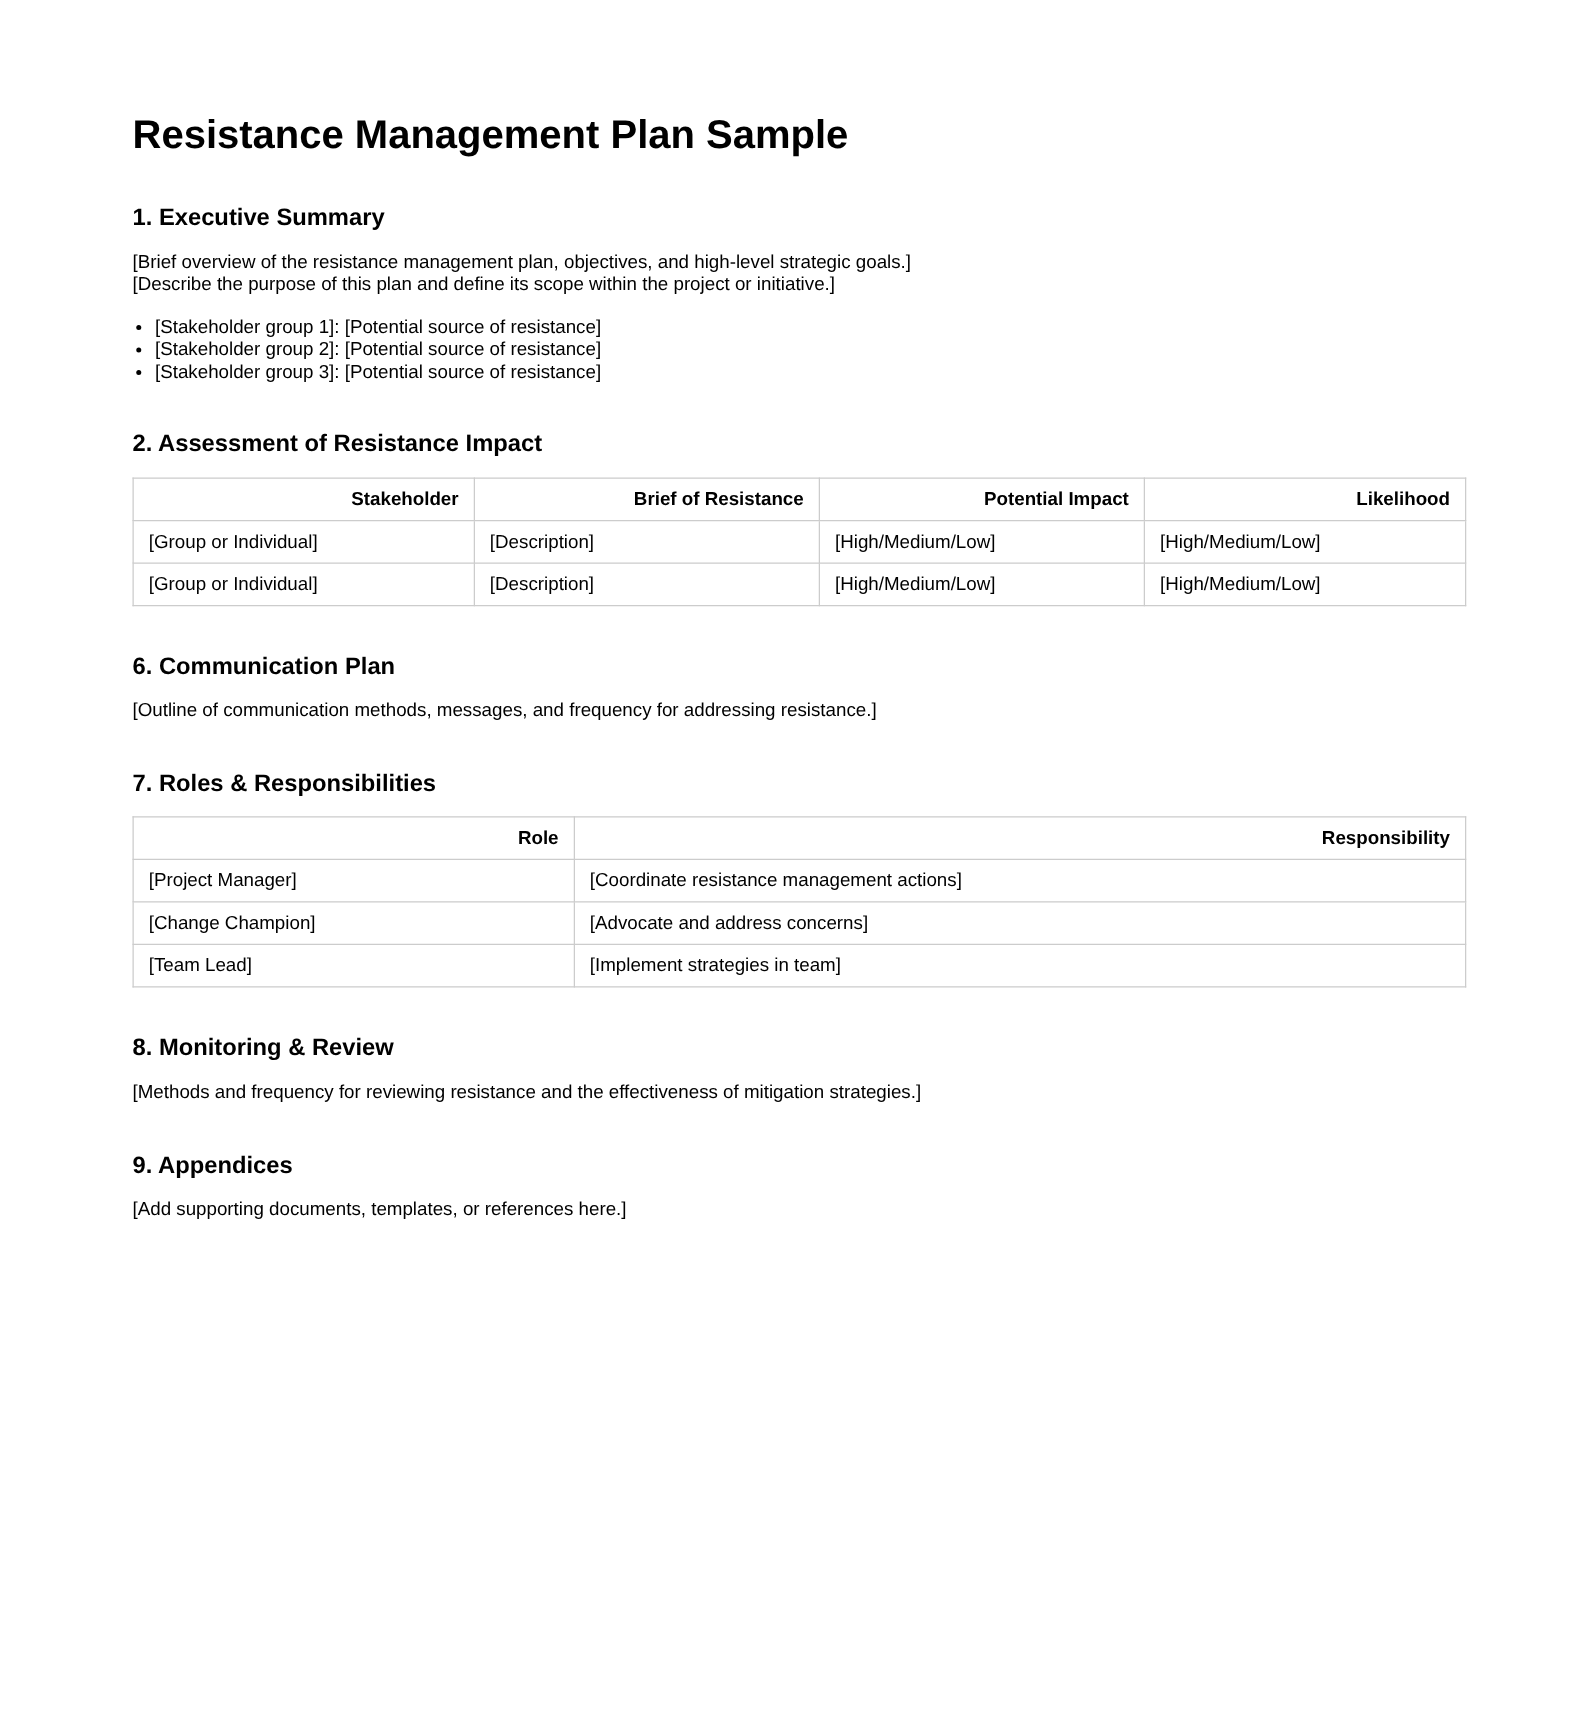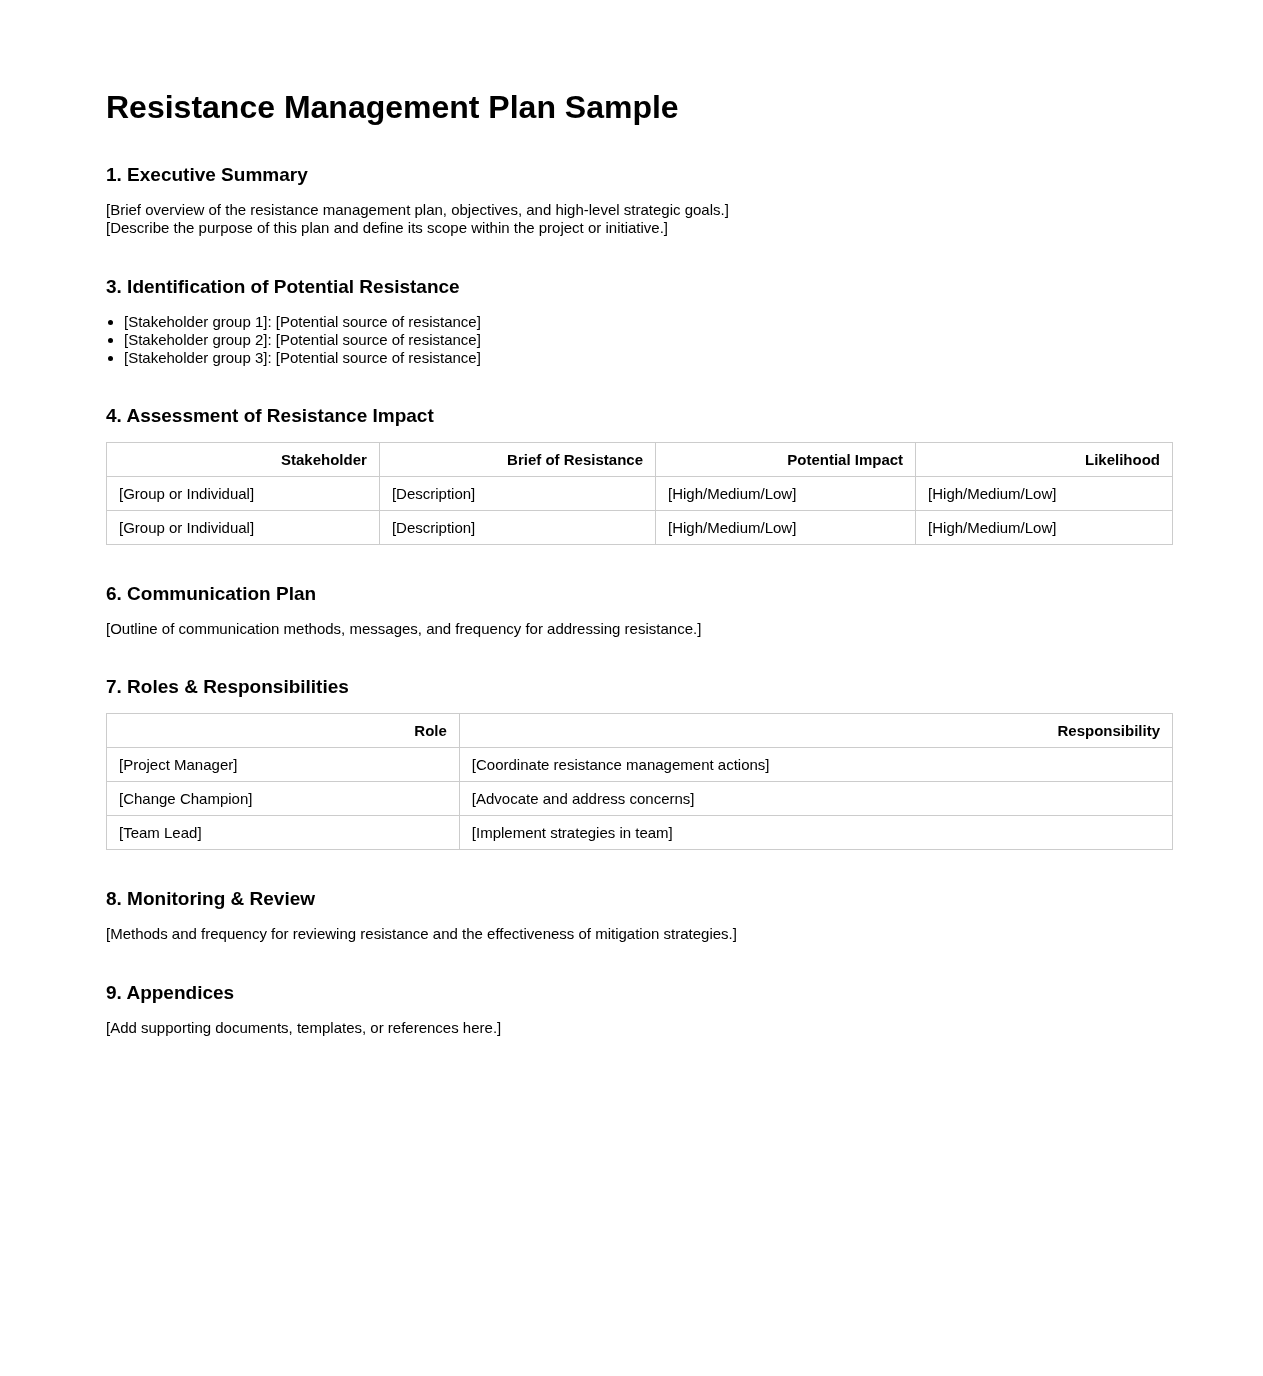--- a/index.html
+++ b/index.html
@@ -82,30 +82,29 @@
   <section>
     <h2>1. Executive Summary</h2>
     <p>[Brief overview of the resistance management plan, objectives, and high-level strategic goals.]</p>
   </section>
 
   <section>
     <p>[Describe the purpose of this plan and define its scope within the project or initiative.]</p>
   </section>
 
   <section>
-    <h2>3. Identification of Potential Resistance</h2>
     <ul class="doc-bullets">
       <li>[Stakeholder group 1]: [Potential source of resistance]</li>
       <li>[Stakeholder group 2]: [Potential source of resistance]</li>
       <li>[Stakeholder group 3]: [Potential source of resistance]</li>
     </ul>
   </section>
 
   <section>
-    <h2>4. Assessment of Resistance Impact</h2>
+    <h2>2. Assessment of Resistance Impact</h2>
     <table class="doc-table">
       <thead>
         <tr>
           <th class="col-a1">Stakeholder</th>
           <th class="col-a2">Brief of Resistance</th>
           <th class="col-a3">Potential Impact</th>
           <th class="col-a4">Likelihood</th>
         </tr>
       </thead>
       <tbody>

